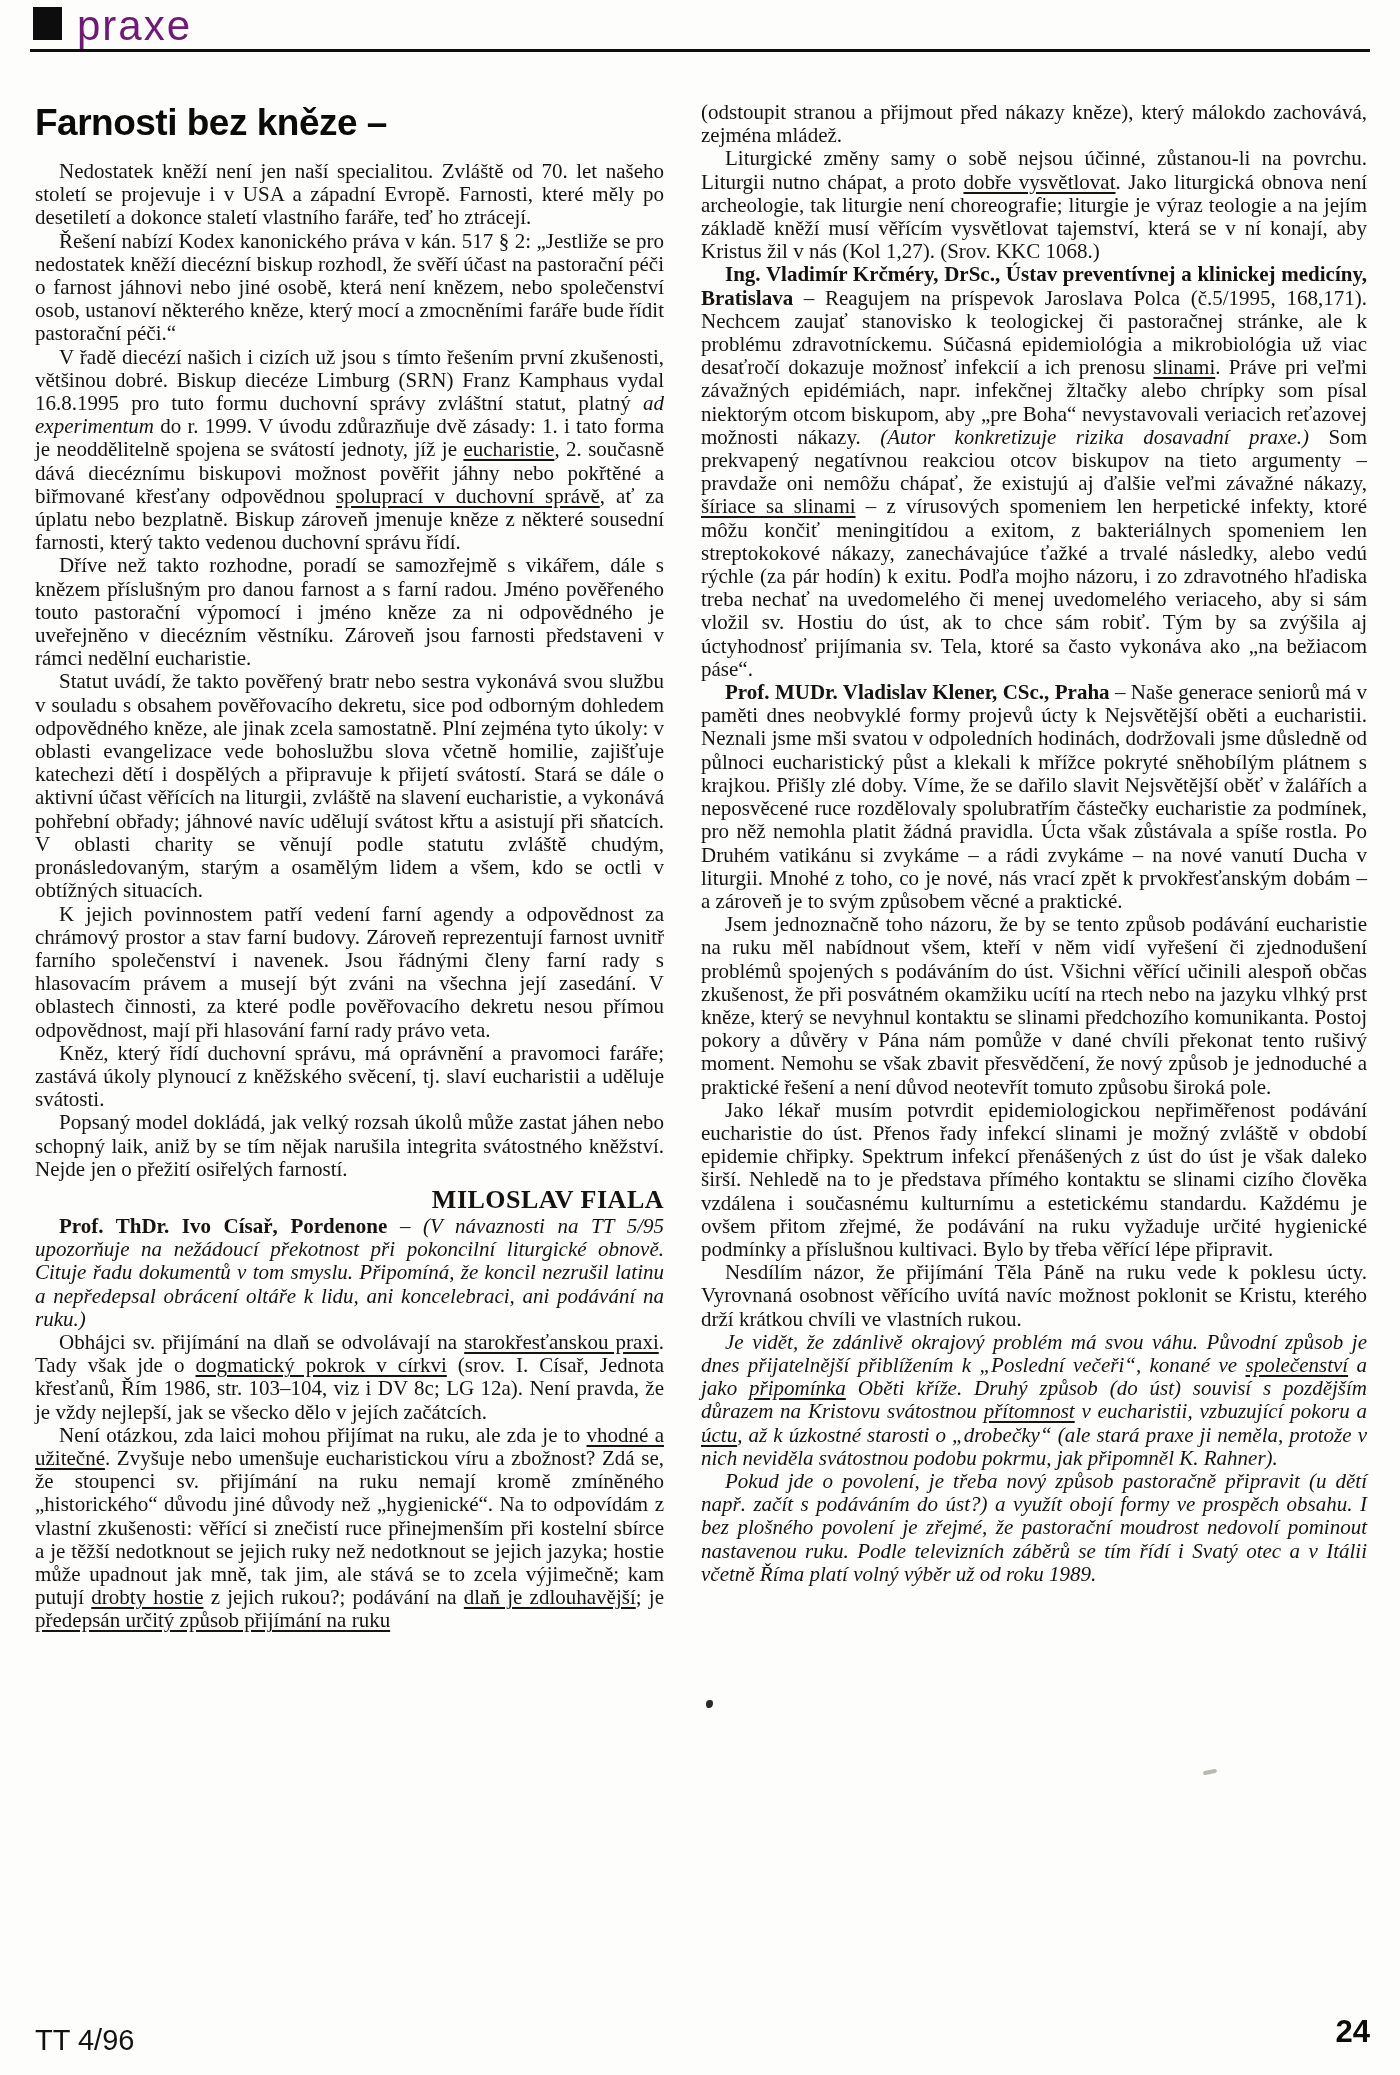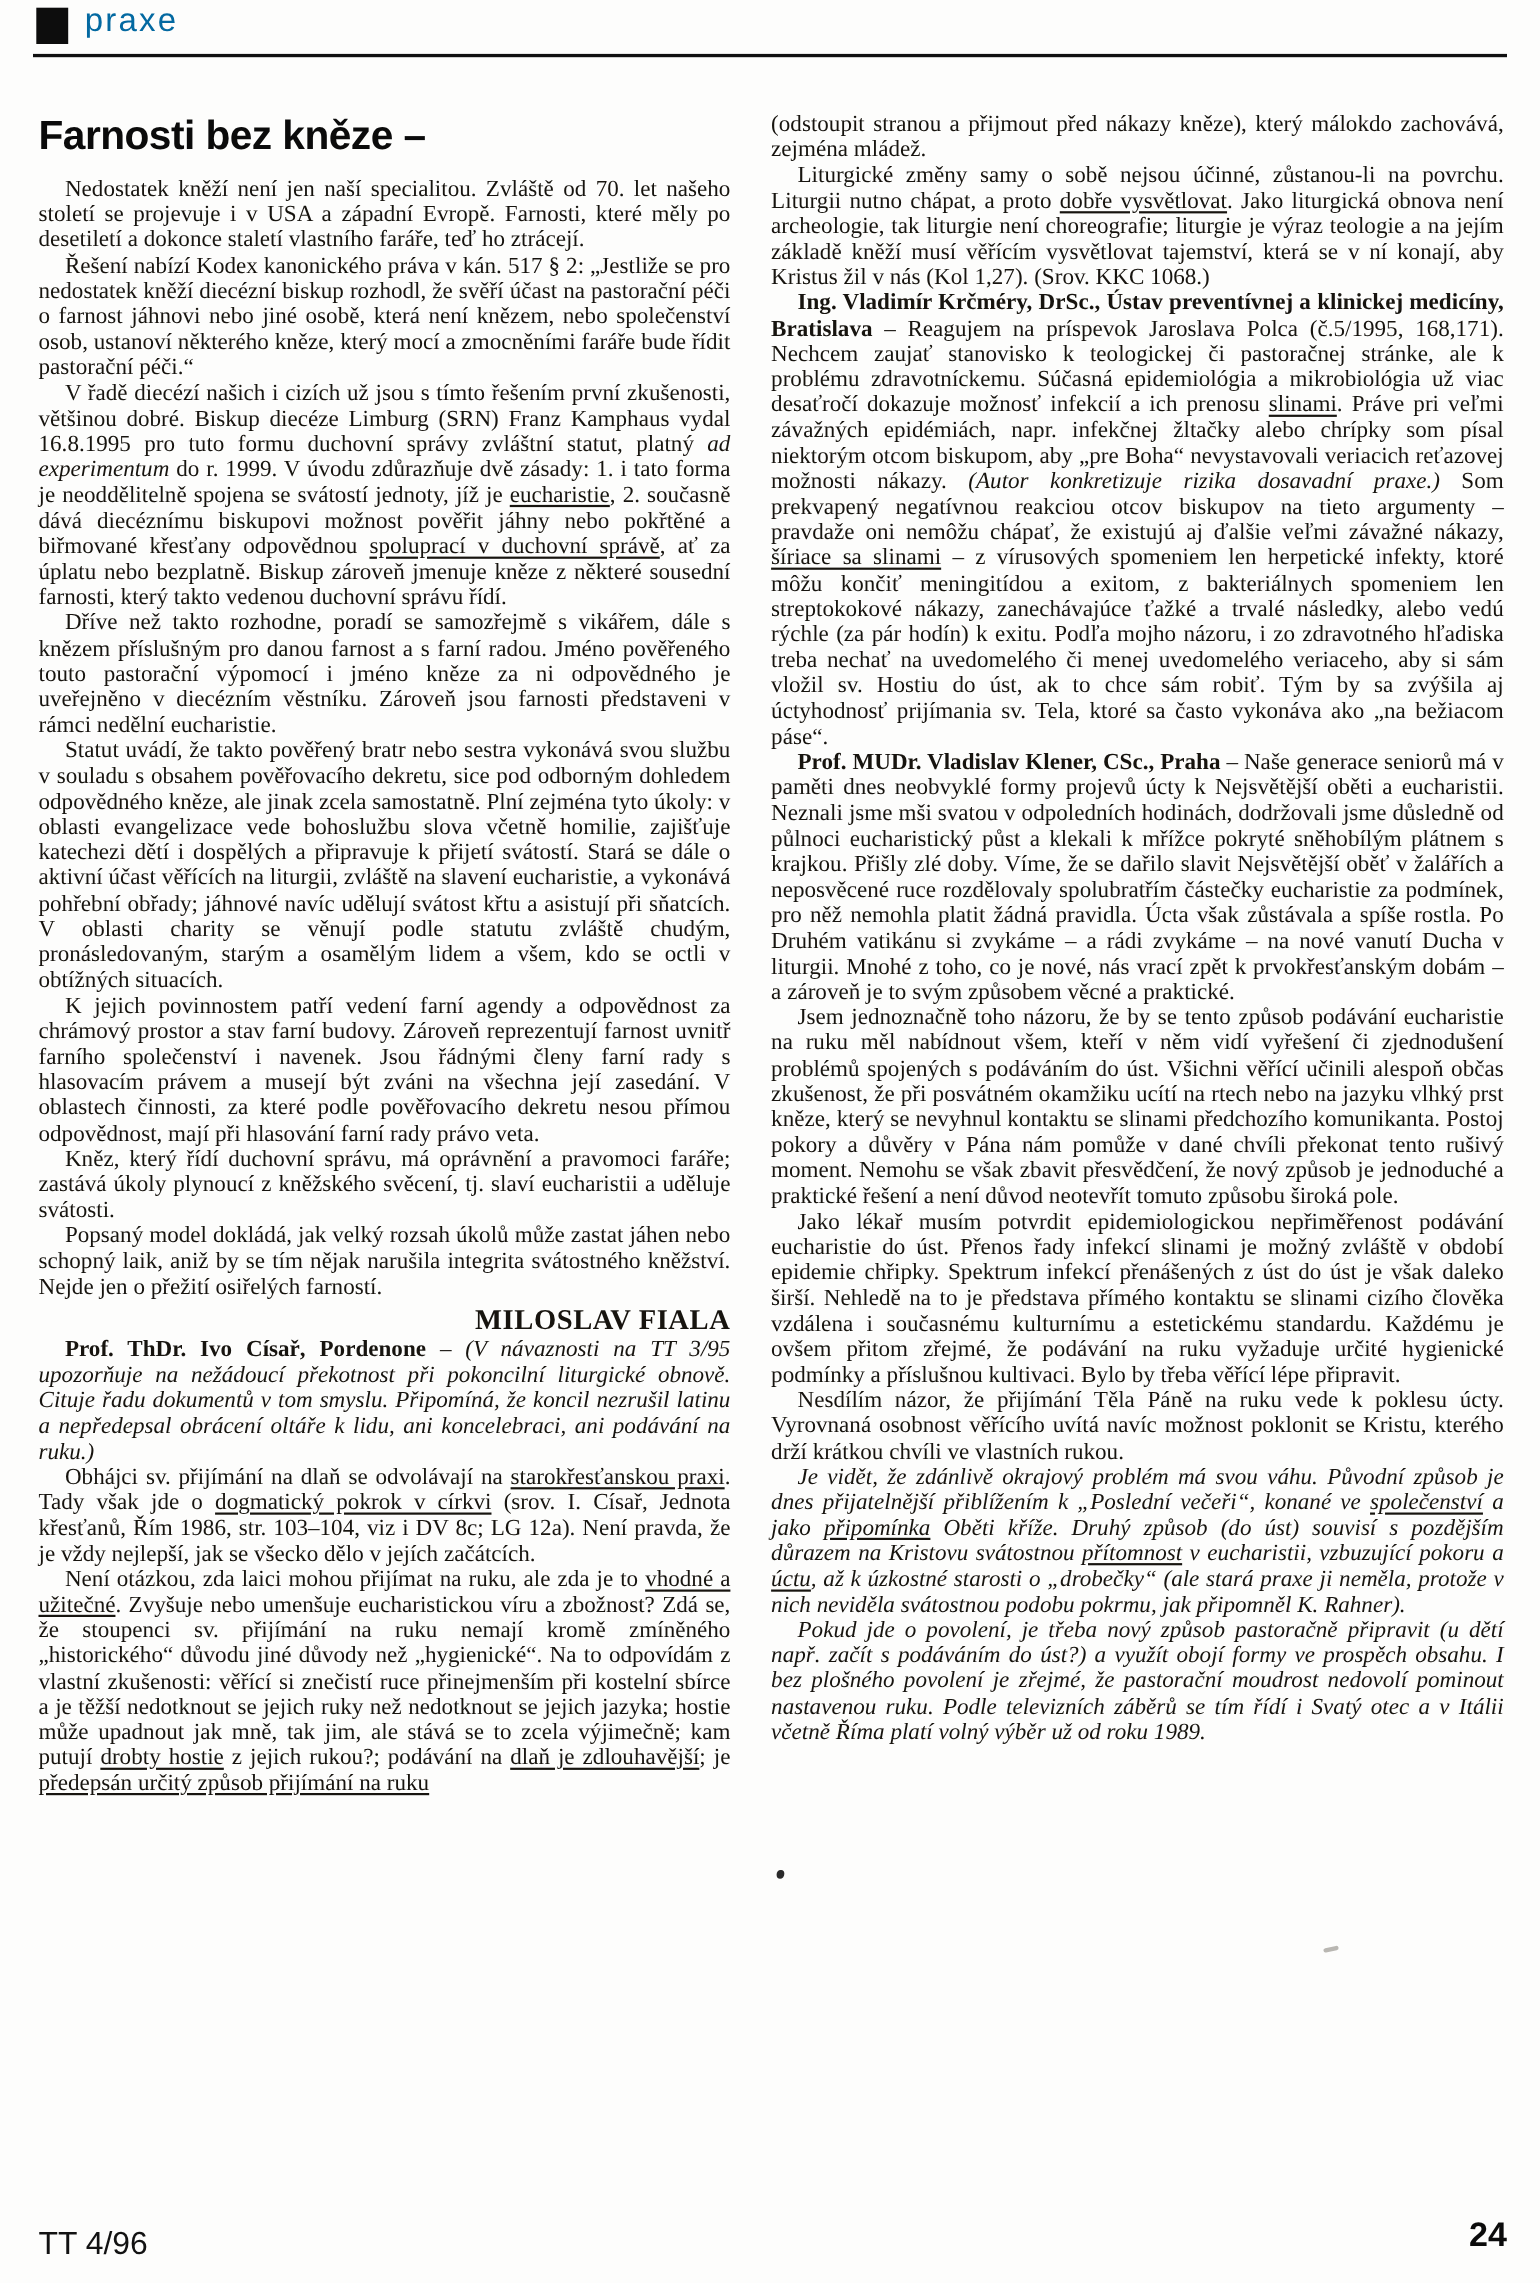--- a/index.html
+++ b/index.html
@@ -8,21 +8,21 @@
     width:1400px; height:2075px; position:relative;
     background:#fdfdfc; color:#17140f;
     font-family:"Liberation Serif", serif;
     -webkit-font-smoothing:antialiased;
   }
   .page { position:absolute; inset:0; overflow:hidden; }
 
   
   .hdr-square { position:absolute; left:33px; top:7px; width:29px; height:33px; background:#0d0d0d; }
   .hdr-label  { position:absolute; left:77px; top:2px; font-family:"Liberation Sans", sans-serif;
-                font-size:30px; letter-spacing:2px; color:#0369a1; }
+                font-size:42px; letter-spacing:2px; color:#701a75; }
   .hdr-rule   { position:absolute; left:30px; top:49px; width:1340px; height:3px; background:#101010; }
 
   
   .col-left  { position:absolute; left:35px;  top:100px; width:629px; }
   .col-right { position:absolute; left:701px; top:101px; width:666px; }
 
   .headline {
     font-family:"Liberation Sans", sans-serif; font-weight:700;
     font-size:37px; line-height:45px; letter-spacing:-0.5px; color:#0b0b0b;
   }
@@ -68,21 +68,21 @@
         <p class="para indent"><span>Řešení nabízí Kodex kanonického práva v kán. 517 § 2: „Jestliže se pro nedostatek kněží diecézní biskup rozhodl, že svěří účast na pastorační péči o farnost jáhnovi nebo jiné osobě, která není knězem, nebo společenství osob, ustanoví některého kněze, který mocí a zmocněními faráře bude řídit pastorační péči.“</span></p>
         <p class="para indent"><span>V řadě diecézí našich i cizích už jsou s tímto řešením první zkušenosti, většinou dobré. Biskup diecéze Limburg (SRN) Franz Kamphaus vydal 16.8.1995 pro tuto formu duchovní správy zvláštní statut, platný </span><span class="ri">ad experimentum</span><span> do r. 1999. V úvodu zdůrazňuje dvě zásady: 1. i tato forma je neoddělitelně spojena se svátostí jednoty, jíž je </span><span class="ru">eucharistie</span><span>, 2. současně dává diecéznímu biskupovi možnost pověřit jáhny nebo pokřtěné a biřmované křesťany odpovědnou </span><span class="ru">spoluprací v duchovní správě</span><span>, ať za úplatu nebo bezplatně. Biskup zároveň jmenuje kněze z některé sousední farnosti, který takto vedenou duchovní správu řídí.</span></p>
         <p class="para indent"><span>Dříve než takto rozhodne, poradí se samozřejmě s vikářem, dále s knězem příslušným pro danou farnost a s farní radou. Jméno pověřeného touto pastorační výpomocí i jméno kněze za ni odpovědného je uveřejněno v diecézním věstníku. Zároveň jsou farnosti představeni v rámci nedělní eucharistie.</span></p>
         <p class="para indent"><span>Statut uvádí, že takto pověřený bratr nebo sestra vykonává svou službu v souladu s obsahem pověřovacího dekretu, sice pod odborným dohledem odpovědného kněze, ale jinak zcela samostatně. Plní zejména tyto úkoly: v oblasti evangelizace vede bohoslužbu slova včetně homilie, zajišťuje katechezi dětí i dospělých a připravuje k přijetí svátostí. Stará se dále o aktivní účast věřících na liturgii, zvláště na slavení eucharistie, a vykonává pohřební obřady; jáhnové navíc udělují svátost křtu a asistují při sňatcích. V oblasti charity se věnují podle statutu zvláště chudým, pronásledovaným, starým a osamělým lidem a všem, kdo se octli v obtížných situacích.</span></p>
         <p class="para indent"><span>K jejich povinnostem patří vedení farní agendy a odpovědnost za chrámový prostor a stav farní budovy. Zároveň reprezentují farnost uvnitř farního společenství i navenek. Jsou řádnými členy farní rady s hlasovacím právem a musejí být zváni na všechna její zasedání. V oblastech činnosti, za které podle pověřovacího dekretu nesou přímou odpovědnost, mají při hlasování farní rady právo veta.</span></p>
         <p class="para indent"><span>Kněz, který řídí duchovní správu, má oprávnění a pravomoci faráře; zastává úkoly plynoucí z kněžského svěcení, tj. slaví eucharistii a uděluje svátosti.</span></p>
         <p class="para indent"><span>Popsaný model dokládá, jak velký rozsah úkolů může zastat jáhen nebo schopný laik, aniž by se tím nějak narušila integrita svátostného kněžství. Nejde jen o přežití osiřelých farností.</span></p>
       </div>
     <p class="byline">MILOSLAV FIALA</p>
     <div>
-        <p class="para indent"><span class="rb">Prof. ThDr. Ivo Císař, Pordenone</span><span> – </span><span class="ri">(V návaznosti na TT 3/95 upozorňuje na nežádoucí překotnost při pokoncilní liturgické obnově. Cituje řadu dokumentů v tom smyslu. Připomíná, že koncil nezrušil latinu a nepředepsal obrácení oltáře k lidu, ani koncelebraci, ani podávání na ruku.)</span></p>
+        <p class="para indent"><span class="rb">Prof. ThDr. Ivo Císař, Pordenone</span><span> – </span><span class="ri">(V návaznosti na TT 5/95 upozorňuje na nežádoucí překotnost při pokoncilní liturgické obnově. Cituje řadu dokumentů v tom smyslu. Připomíná, že koncil nezrušil latinu a nepředepsal obrácení oltáře k lidu, ani koncelebraci, ani podávání na ruku.)</span></p>
         <p class="para indent"><span>Obhájci sv. přijímání na dlaň se odvolávají na </span><span class="ru">starokřesťanskou praxi</span><span>. Tady však jde o </span><span class="ru">dogmatický pokrok v církvi</span><span> (srov. I. Císař, Jednota křesťanů, Řím 1986, str. 103–104, viz i DV 8c; LG 12a). Není pravda, že je vždy nejlepší, jak se všecko dělo v jejích začátcích.</span></p>
         <p class="para indent"><span>Není otázkou, zda laici mohou přijímat na ruku, ale zda je to </span><span class="ru">vhodné a užitečné</span><span>. Zvyšuje nebo umenšuje eucharistickou víru a zbožnost? Zdá se, že stoupenci sv. přijímání na ruku nemají kromě zmíněného „historického“ důvodu jiné důvody než „hygienické“. Na to odpovídám z vlastní zkušenosti: věřící si znečistí ruce přinejmenším při kostelní sbírce a je těžší nedotknout se jejich ruky než nedotknout se jejich jazyka; hostie může upadnout jak mně, tak jim, ale stává se to zcela výjimečně; kam putují </span><span class="ru">drobty hostie</span><span> z jejich rukou?; podávání na </span><span class="ru">dlaň je zdlouhavější</span><span>; je </span><span class="ru">předepsán určitý způsob přijímání na ruku</span></p>
       </div>
   </div>
 
   <div class="col-right">
       <p class="para"><span>(odstoupit stranou a přijmout před nákazy kněze), který málokdo zachovává, zejména mládež.</span></p>
       <p class="para indent"><span>Liturgické změny samy o sobě nejsou účinné, zůstanou-li na povrchu. Liturgii nutno chápat, a proto </span><span class="ru">dobře vysvětlovat</span><span>. Jako liturgická obnova není archeologie, tak liturgie není choreografie; liturgie je výraz teologie a na jejím základě kněží musí věřícím vysvětlovat tajemství, která se v ní konají, aby Kristus žil v nás (Kol 1,27). (Srov. KKC 1068.)</span></p>
       <p class="para indent"><span class="rb">Ing. Vladimír Krčméry, DrSc., Ústav preventívnej a klinickej medicíny, Bratislava</span><span> – Reagujem na príspevok Jaroslava Polca (č.5/1995, 168,171). Nechcem zaujať stanovisko k teologickej či pastoračnej stránke, ale k problému zdravotníckemu. Súčasná epidemiológia a mikrobiológia už viac desaťročí dokazuje možnosť infekcií a ich prenosu </span><span class="ru">slinami</span><span>. Práve pri veľmi závažných epidémiách, napr. infekčnej žltačky alebo chrípky som písal niektorým otcom biskupom, aby „pre Boha“ nevystavovali veriacich reťazovej možnosti nákazy. </span><span class="ri">(Autor konkretizuje rizika dosavadní praxe.)</span><span> Som prekvapený negatívnou reakciou otcov biskupov na tieto argumenty – pravdaže oni nemôžu chápať, že existujú aj ďalšie veľmi závažné nákazy, </span><span class="ru">šíriace sa slinami</span><span> – z vírusových spomeniem len herpetické infekty, ktoré môžu končiť meningitídou a exitom, z bakteriálnych spomeniem len streptokokové nákazy, zanechávajúce ťažké a trvalé následky, alebo vedú rýchle (za pár hodín) k exitu. Podľa mojho názoru, i zo zdravotného hľadiska treba nechať na uvedomelého či menej uvedomelého veriaceho, aby si sám vložil sv. Hostiu do úst, ak to chce sám robiť. Tým by sa zvýšila aj úctyhodnosť prijímania sv. Tela, ktoré sa často vykonáva ako „na bežiacom páse“.</span></p>
       <p class="para indent"><span class="rb">Prof. MUDr. Vladislav Klener, CSc., Praha</span><span> – Naše generace seniorů má v paměti dnes neobvyklé formy projevů úcty k Nejsvětější oběti a eucharistii. Neznali jsme mši svatou v odpoledních hodinách, dodržovali jsme důsledně od půlnoci eucharistický půst a klekali k mřížce pokryté sněhobílým plátnem s krajkou. Přišly zlé doby. Víme, že se dařilo slavit Nejsvětější oběť v žalářích a neposvěcené ruce rozdělovaly spolubratřím částečky eucharistie za podmínek, pro něž nemohla platit žádná pravidla. Úcta však zůstávala a spíše rostla. Po Druhém vatikánu si zvykáme – a rádi zvykáme – na nové vanutí Ducha v liturgii. Mnohé z toho, co je nové, nás vrací zpět k prvokřesťanským dobám – a zároveň je to svým způsobem věcné a praktické.</span></p>

